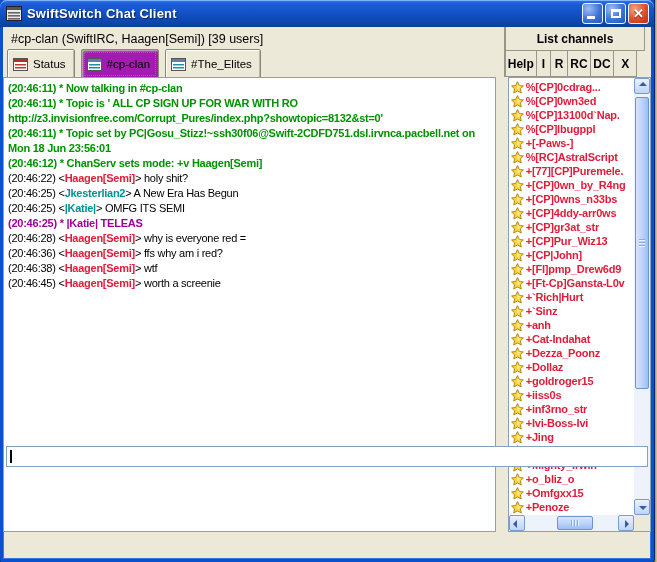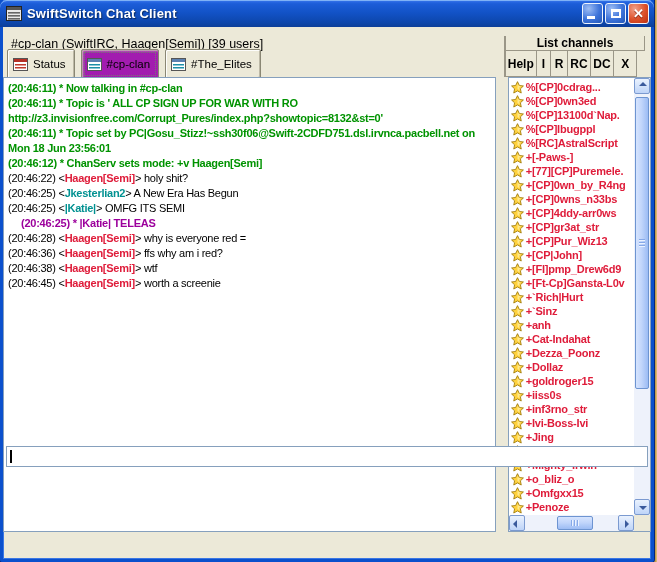--- a/index.html
+++ b/index.html
@@ -38,21 +38,21 @@
     background:radial-gradient(circle at 30% 25%,#f0a088 0%,#dd5029 55%,#bc3012 100%);
   }
   .glyph-min { position:absolute; left:4px; bottom:4px; width:8px; height:3px; background:#fff; }
   .glyph-max { position:absolute; left:5px; top:5px; width:10px; height:9px; border:2px solid #fff; border-top-width:3px; }
   .glyph-x {
     position:absolute; inset:0; color:#fff; font-weight:bold; font-size:13px;
     display:flex; align-items:center; justify-content:center; line-height:1;
     text-shadow:0 1px 1px #7a1a05;
   }
   
-  .infobar { height:24px; display:flex; background:#ece9d8;align-items:flex-end; }
+  .infobar { height:24px; display:flex; background:#ece9d8; }
   .channel-info {
     flex:1; display:flex; align-items:center; padding-left:8px;
     font-size:12.5px; color:#000; white-space:nowrap; overflow:hidden;
   }
   .rpanel { width:147px; border-left:1px solid #9a9687; display:flex; padding-right:6px; }
   .list-channels-btn {
     flex:1; margin:0; border:1px solid #9a9687; border-top:none;
     display:flex; align-items:center; justify-content:center;
     font-weight:bold; font-size:12px; background:#ece9d8; cursor:default;
   }
@@ -77,21 +77,21 @@
   
   .main { height:366px; display:flex;gap:12px; }
   .chatlog {
     width:502px; height:455px; background:#fff; border:1px solid #86a0bd;
     padding:3px 2px 0 4px; overflow:hidden;
     font-size:11px; line-height:15px; letter-spacing:-0.25px; color:#000;
     overflow-wrap:break-word; word-wrap:break-word;
   }
   .line { }
   .sys   { font-weight:bold; color:var(--system_green,#009300); }
-  .act   { font-weight:bold; color:var(--action_purple,#9c009c);margin-left:13px; }
+  .act   { font-weight:bold; color:var(--action_purple,#9c009c); }
   .nick  { font-weight:bold; }
   .nick.red  { color:var(--nick_red,#df1c3a); }
   .nick.teal { color:var(--nick_teal,#009191); }
   
   .userpanel { width:146px; height:455px; position:relative; background:#fff; border:1px solid #86a0bd; }
   .rows { position:absolute; left:1px; top:2px; right:16px; bottom:16px; overflow:hidden; }
   .urow {
     height:14px; display:flex; align-items:center; white-space:nowrap; overflow:hidden;
     font-size:11px; font-weight:bold; letter-spacing:-0.2px; color:var(--user_red,#df1c3a); cursor:default;
   }
@@ -258,29 +258,29 @@
       <polygon points="8,3 9.2,5.9 12.2,6.3 10,8.4 10.6,11.5 8,9.9" fill="#ffe98c"></polygon>
     </svg>
     <span class="uname">%[CP]Ibugppl</span>
   </div>
 
   <div class="urow">
     <svg viewBox="0 0 16 16">
       <polygon points="8,0.8 10.3,5.5 15.3,6.1 11.6,9.6 12.6,14.8 8,12.2 3.4,14.8 4.4,9.6 0.7,6.1 5.7,5.5" fill="#ffd23e" stroke="#9a7400" stroke-width="1" stroke-linejoin="round"></polygon>
       <polygon points="8,3 9.2,5.9 12.2,6.3 10,8.4 10.6,11.5 8,9.9" fill="#ffe98c"></polygon>
     </svg>
+    <span class="uname">+[-Paws-]</span>
+  </div>
+
+  <div class="urow">
+    <svg viewBox="0 0 16 16">
+      <polygon points="8,0.8 10.3,5.5 15.3,6.1 11.6,9.6 12.6,14.8 8,12.2 3.4,14.8 4.4,9.6 0.7,6.1 5.7,5.5" fill="#ffd23e" stroke="#9a7400" stroke-width="1" stroke-linejoin="round"></polygon>
+      <polygon points="8,3 9.2,5.9 12.2,6.3 10,8.4 10.6,11.5 8,9.9" fill="#ffe98c"></polygon>
+    </svg>
     <span class="uname">%[RC]AstralScript</span>
-  </div>
-
-  <div class="urow">
-    <svg viewBox="0 0 16 16">
-      <polygon points="8,0.8 10.3,5.5 15.3,6.1 11.6,9.6 12.6,14.8 8,12.2 3.4,14.8 4.4,9.6 0.7,6.1 5.7,5.5" fill="#ffd23e" stroke="#9a7400" stroke-width="1" stroke-linejoin="round"></polygon>
-      <polygon points="8,3 9.2,5.9 12.2,6.3 10,8.4 10.6,11.5 8,9.9" fill="#ffe98c"></polygon>
-    </svg>
-    <span class="uname">+[-Paws-]</span>
   </div>
 
   <div class="urow">
     <svg viewBox="0 0 16 16">
       <polygon points="8,0.8 10.3,5.5 15.3,6.1 11.6,9.6 12.6,14.8 8,12.2 3.4,14.8 4.4,9.6 0.7,6.1 5.7,5.5" fill="#ffd23e" stroke="#9a7400" stroke-width="1" stroke-linejoin="round"></polygon>
       <polygon points="8,3 9.2,5.9 12.2,6.3 10,8.4 10.6,11.5 8,9.9" fill="#ffe98c"></polygon>
     </svg>
     <span class="uname">+[77][CP]Puremele.</span>
   </div>
 

